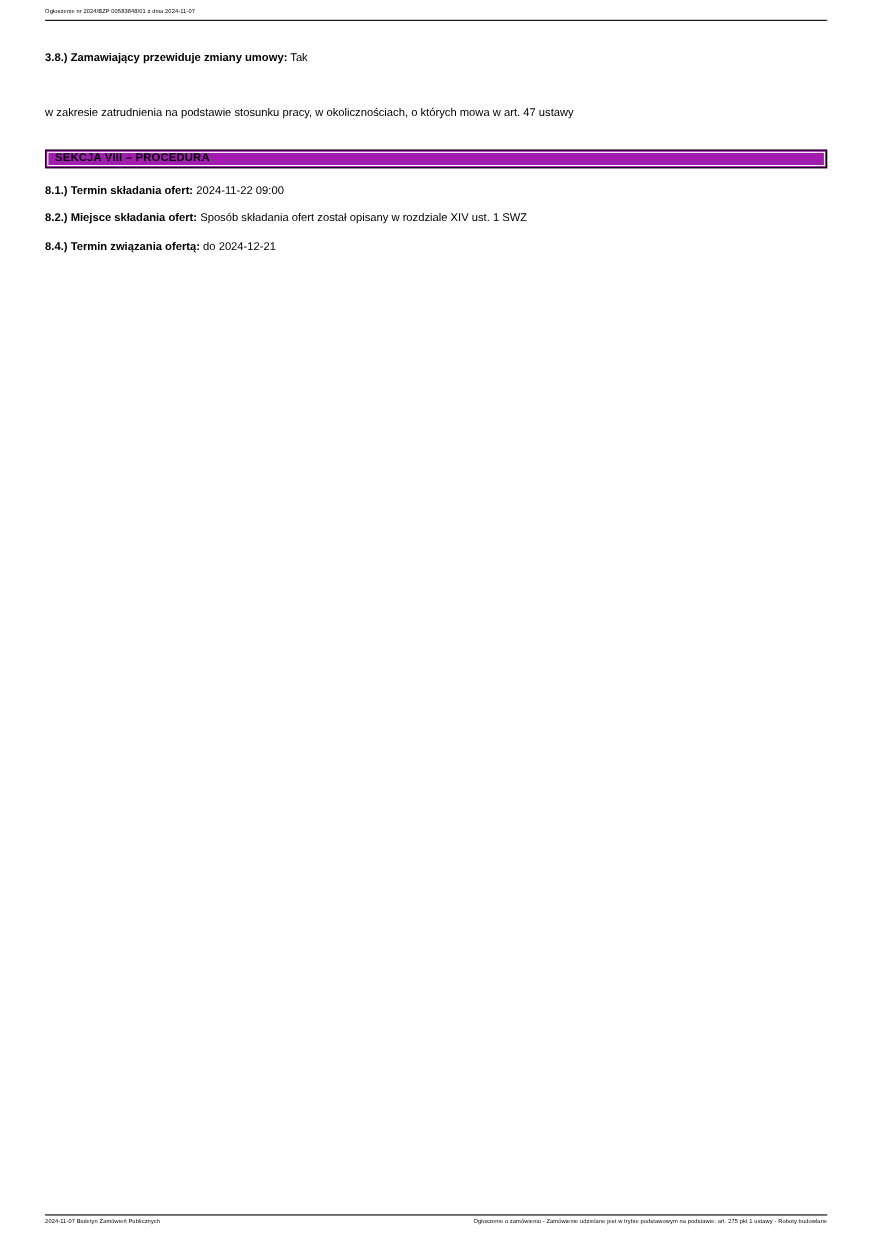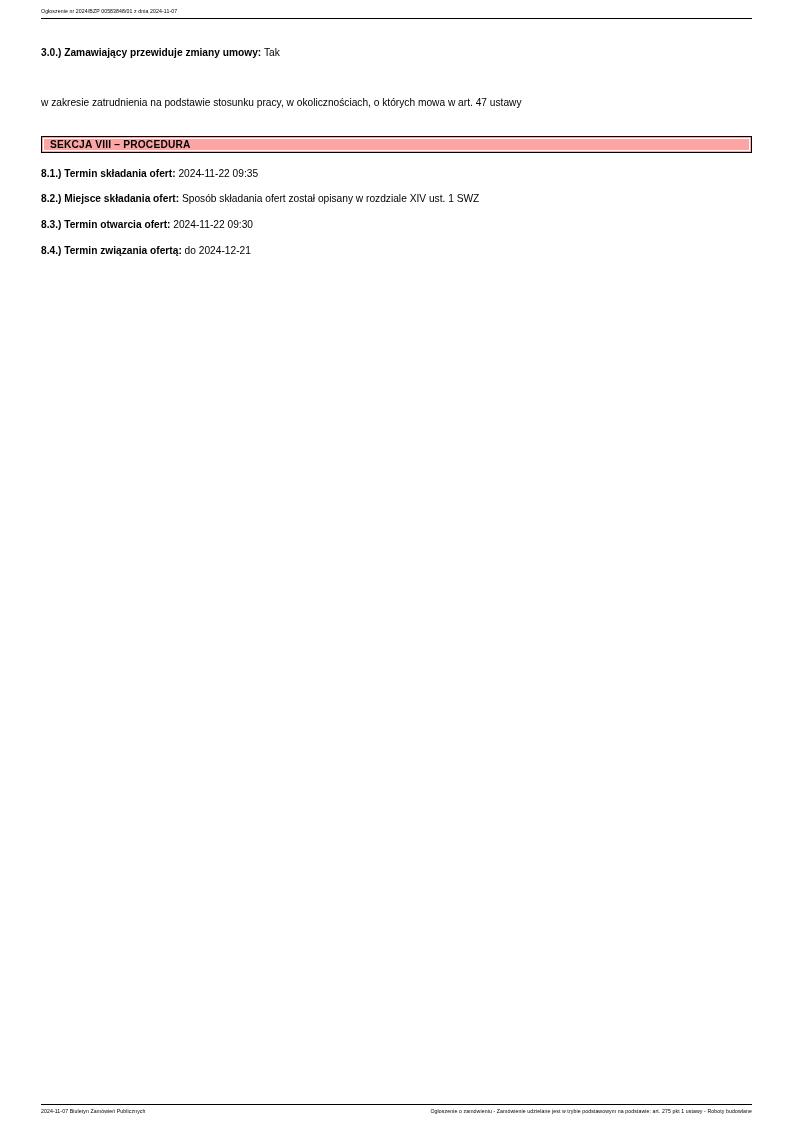--- a/index.html
+++ b/index.html
@@ -57,21 +57,21 @@
     margin-bottom: 11px;
   }
   .lbl {
     font-weight: bold;
   }
   .val {
     font-weight: normal;
   }
   .section-bar {
     border: 1px solid #000000;
-    background: #fca5a5;
+    background: #a21caf;
     height: 17px;
     box-sizing: border-box;
     margin: 4px 0 14px 0;
     position: relative;
   }
   .section-bar-inner {
     position: absolute;
     left: 1px;
     top: 1px;
     right: 1px;
@@ -120,49 +120,46 @@
 <body>
 
 <div class="page">
 
   <div class="doc-header">Ogłoszenie nr 2024/BZP 00583848/01 z dnia 2024-11-07</div>
   <div class="header-rule"></div>
 
   <div class="content">
 
     <p class="para">
-      <span class="lbl">3.0.) Zamawiający przewiduje zmiany umowy:</span><span class="val"> Tak</span>
+      <span class="lbl">3.8.) Zamawiający przewiduje zmiany umowy:</span><span class="val"> Tak</span>
     </p>
 
     <p class="para tight">
       <br>
     </p>
 
 
 
     <p class="para">w zakresie zatrudnienia na podstawie stosunku pracy, w okolicznościach, o których mowa w art. 47 ustawy</p>
 
     <div class="spacer-24"></div>
 
     <div class="section-bar">
       <div class="section-bar-inner"></div>
       <span class="section-title">SEKCJA VIII – PROCEDURA</span>
     </div>
 
     <p class="para">
-      <span class="lbl">8.1.) Termin składania ofert:</span><span class="val"> 2024-11-22 09:35</span>
+      <span class="lbl">8.1.) Termin składania ofert:</span><span class="val"> 2024-11-22 09:00</span>
     </p>
 
     <p class="para">
       <span class="lbl">8.2.) Miejsce składania ofert:</span><span class="val"> Sposób składania ofert został opisany w rozdziale XIV ust. 1 SWZ</span>
     </p>
 
-    <p class="para">
-      <span class="lbl">8.3.) Termin otwarcia ofert:</span><span class="val"> 2024-11-22 09:30</span>
-    </p>
 
     <p class="para">
       <span class="lbl">8.4.) Termin związania ofertą:</span><span class="val"> do 2024-12-21</span>
     </p>
 
   </div>
 
   <div class="footer-rule"></div>
   <div class="footer-left">2024-11-07 Biuletyn Zamówień Publicznych</div>
   <div class="footer-right">Ogłoszenie o zamówieniu - Zamówienie udzielane jest w trybie podstawowym na podstawie: art. 275 pkt 1 ustawy - Roboty budowlane</div>

